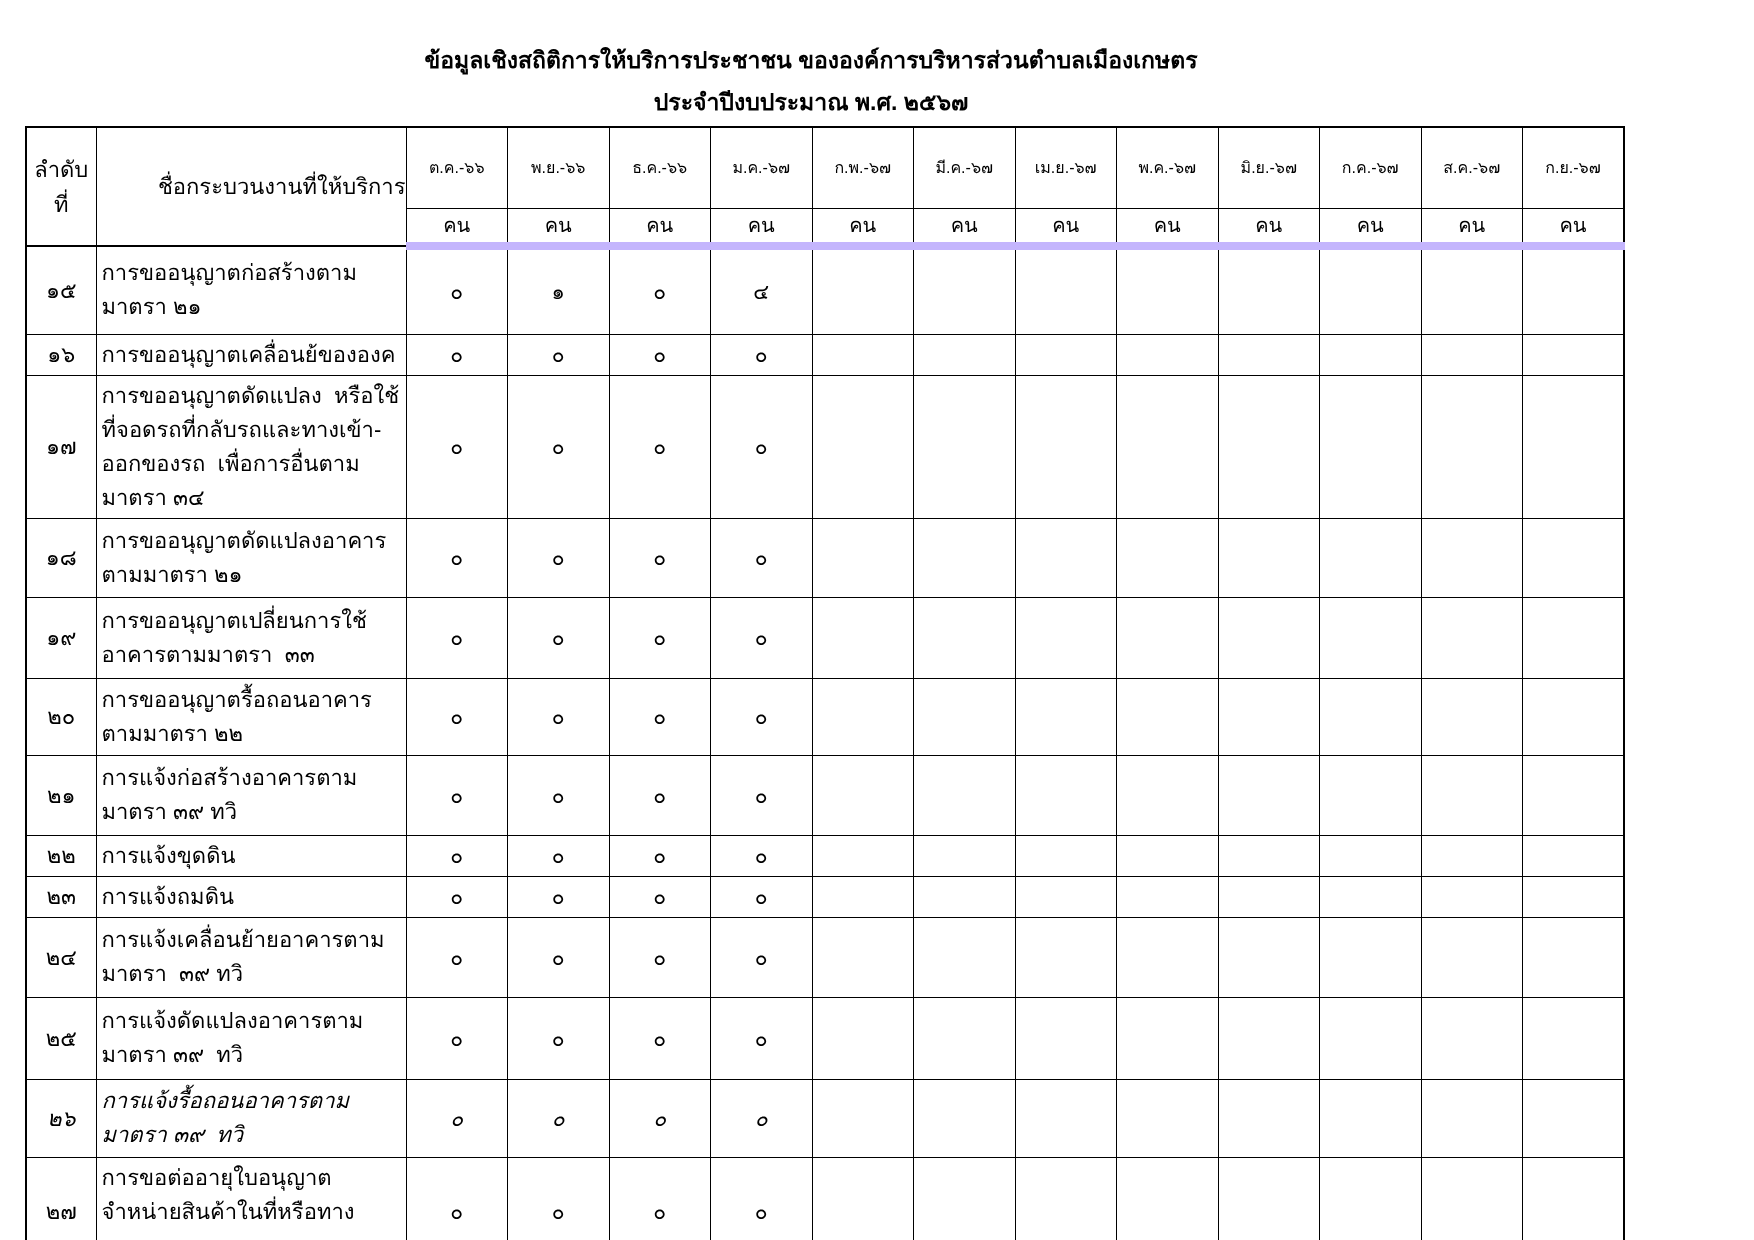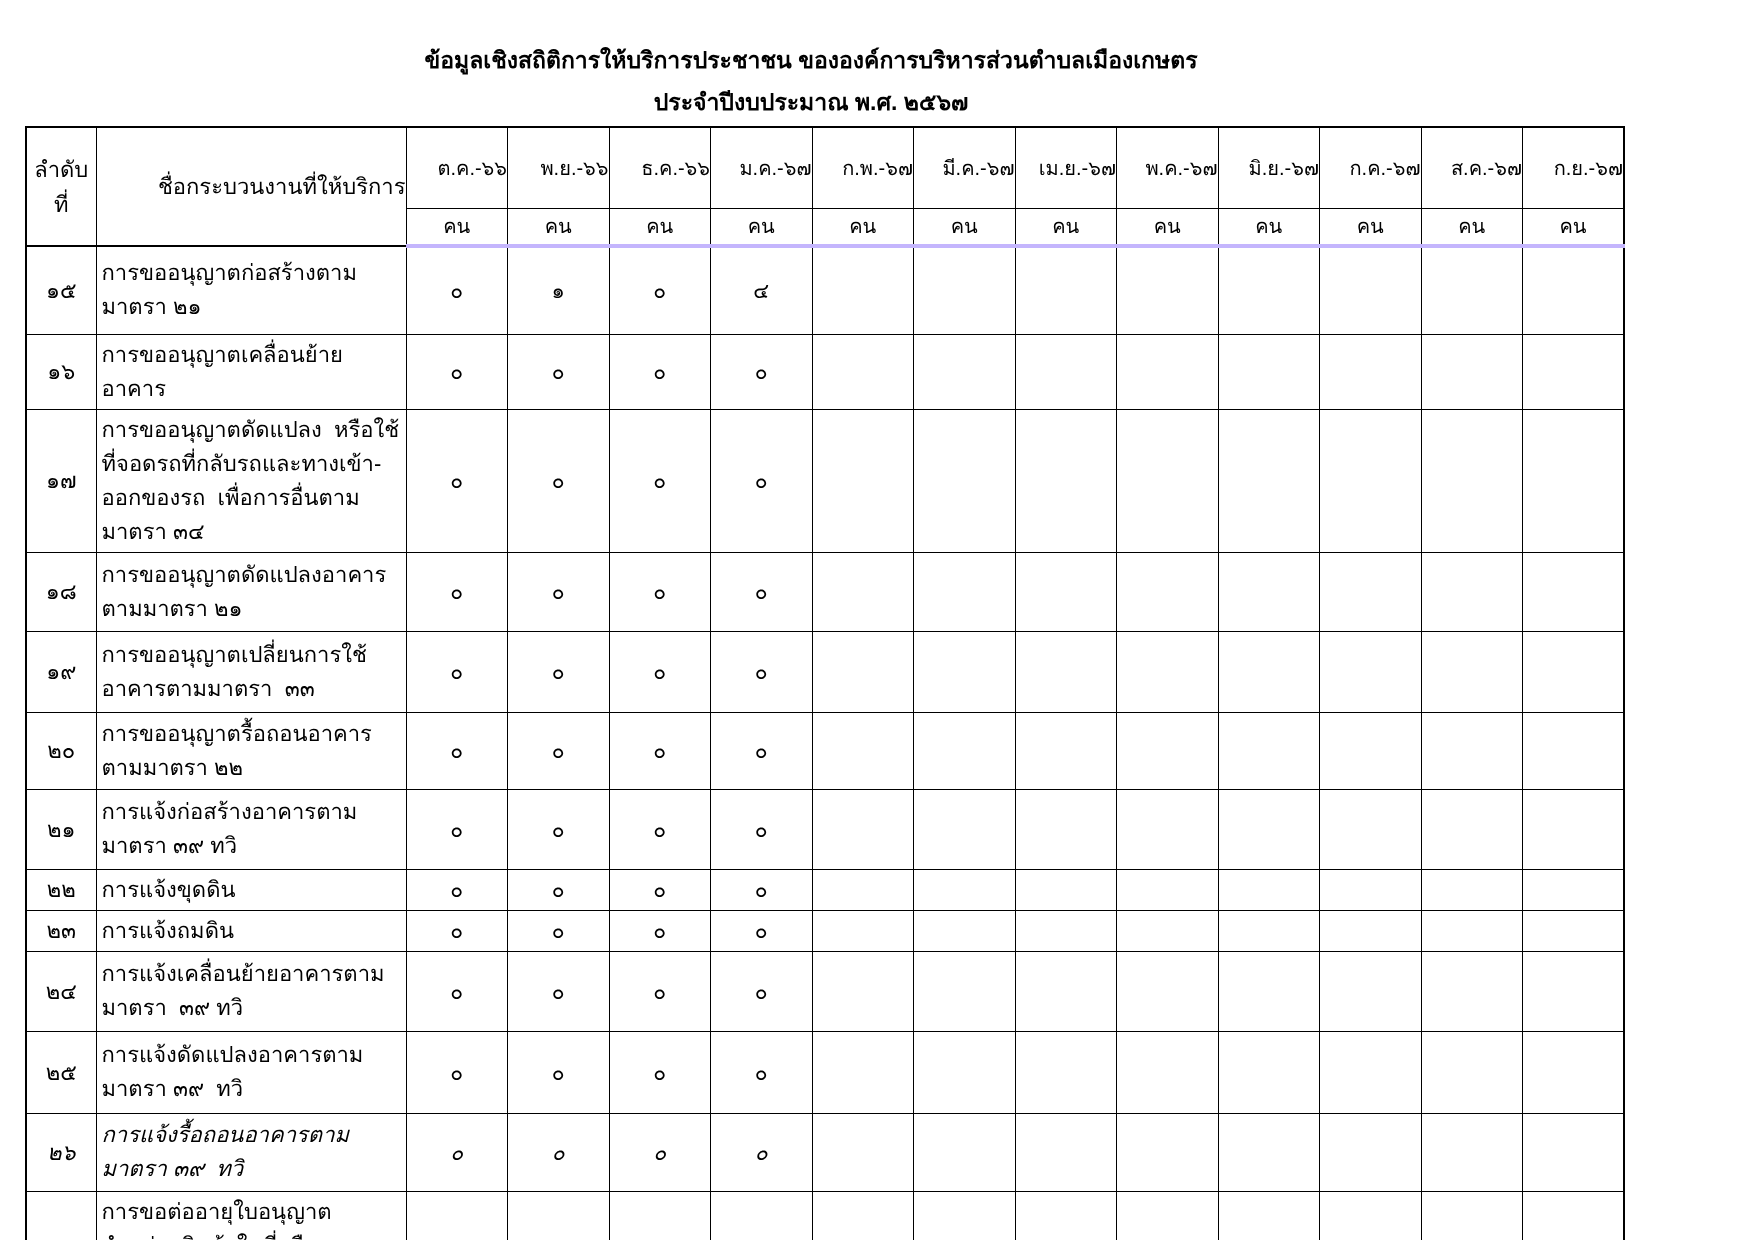--- a/index.html
+++ b/index.html
@@ -39,34 +39,34 @@
   }
   .stat-table th, .stat-table td {
     border: 1px solid #000;
     padding: 0;
     vertical-align: middle;
     font-weight: normal;
     overflow: hidden;
   }
   tr.header-months { height: 81px; }
   tr.header-units  { height: 38px; }
-  tr.header-units th { border-bottom: 4px solid #c4b5fd; }
+  tr.header-units th { border-bottom: 8px solid #c4b5fd; }
   th.no-head, th.name-head { border-bottom: 2px solid #000; }
 
   th.no-head {
     font-size: 22px;
     text-align: center;
   }
   th.name-head {
     font-size: 22px;
     text-align: right;
   }
   th.month-cell {
-    font-size: 20px;
-    text-align: right;
+    font-size: 16px;
+    text-align: center;
   }
   th.unit-cell {
     font-size: 20px;
     text-align: center;
   }
   td.no-cell {
     font-size: 22px;
     text-align: center;
   }
   td.name-cell {
@@ -144,21 +144,21 @@
           <td class="val-cell"></td>
           <td class="val-cell"></td>
           <td class="val-cell"></td>
           <td class="val-cell"></td>
           <td class="val-cell"></td>
           <td class="val-cell"></td>
           <td class="val-cell"></td>
         </tr>
         <tr style="height: 35px;">
           <td class="no-cell">๑๖</td>
-          <td class="name-cell">การขออนุญาตเคลื่อนย้ายอาคาร</td>
+          <td class="name-cell">การขออนุญาตเคลื่อนย้ขององค</td>
           <td class="val-cell">๐</td>
           <td class="val-cell">๐</td>
           <td class="val-cell">๐</td>
           <td class="val-cell">๐</td>
           <td class="val-cell"></td>
           <td class="val-cell"></td>
           <td class="val-cell"></td>
           <td class="val-cell"></td>
           <td class="val-cell"></td>
           <td class="val-cell"></td>

